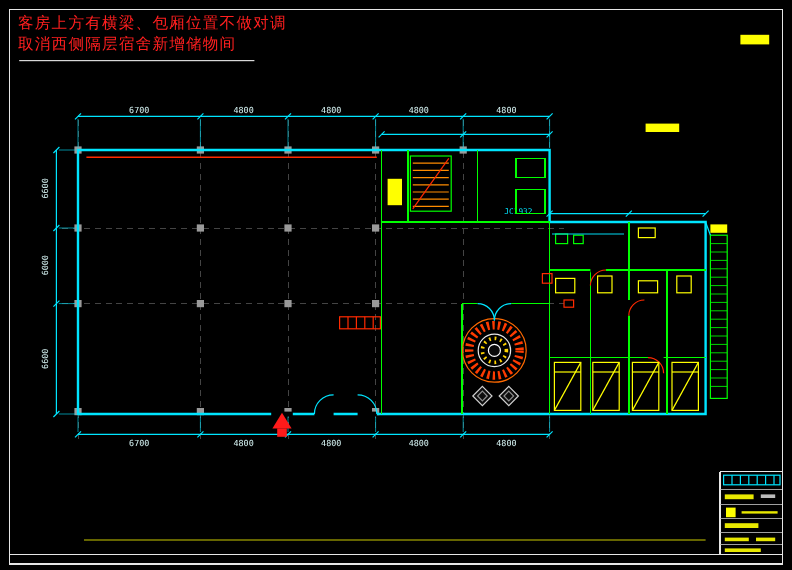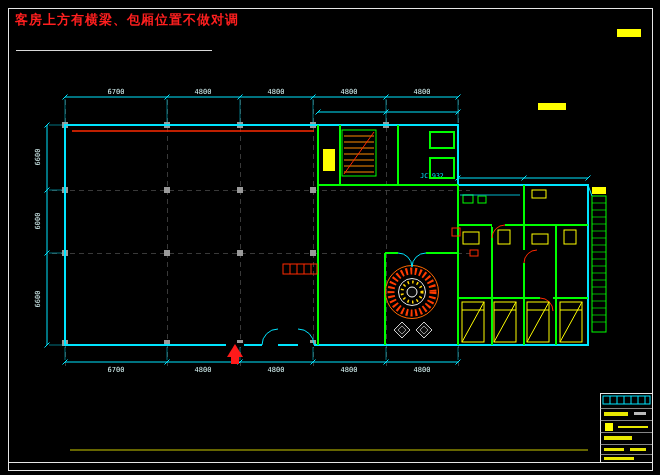--- a/index.html
+++ b/index.html
@@ -2,21 +2,21 @@
 <html><head>
 <meta charset="utf-8">
 <style>
   html,body{margin:0;padding:0;background:#000;}
   .canvas{
     position:relative;width:660px;height:475px;background:#000;overflow:hidden;
     font-family:"DejaVu Sans",sans-serif;
   }
   .canvas svg{position:absolute;left:0;top:0;}
   .note{
-    position:absolute;left:15px;top:11px;color:#ff1f1f;font-weight:bold;
+    position:absolute;left:15px;top:11px;color:#ff1f1f;font-weight:normal;
     font-size:13px;line-height:18px;letter-spacing:1px;white-space:nowrap;
   }
   .note-underline{
     position:absolute;left:16px;top:50px;width:196px;height:1px;background:#d9d9d9;
   }
 </style>
 </head>
 <body>
 
 <div class="canvas">
@@ -316,16 +316,17 @@
         <rect x="604" y="436" width="28" height="4"></rect>
         <rect x="604" y="448" width="20" height="3"></rect>
         <rect x="630" y="448" width="16" height="3"></rect>
         <rect x="604" y="457" width="30" height="3"></rect>
       </g>
     </g>
   </svg>
 
   <div class="note">
     <div>客房上方有横梁、包厢位置不做对调</div>
+    <div>取消西侧隔层宿舍新增储物间</div>
   </div>
   <div class="note-underline"></div>
 
 </div>
 
 </body></html>

